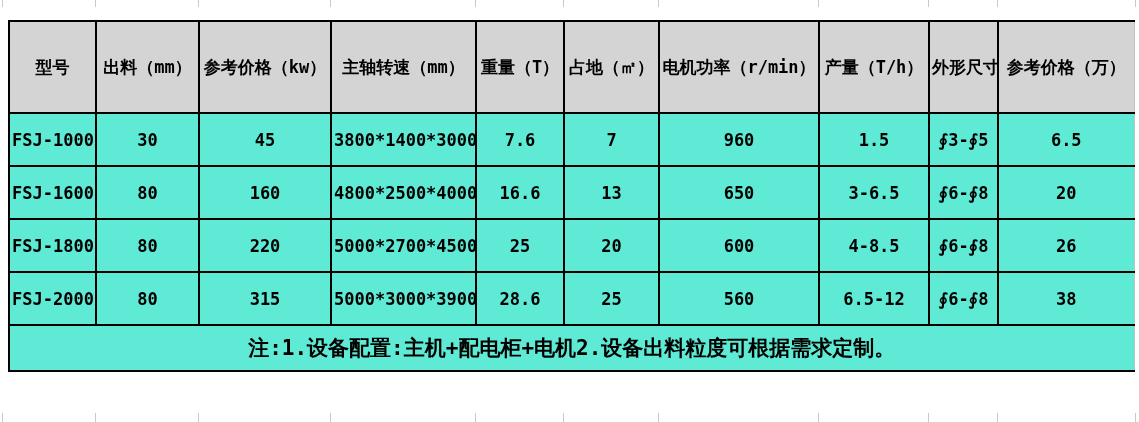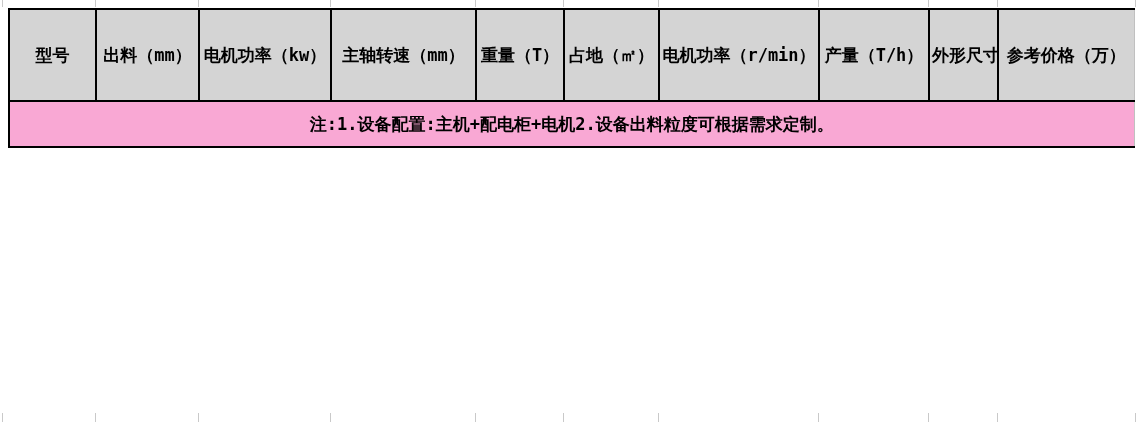--- a/index.html
+++ b/index.html
@@ -22,43 +22,43 @@
   .stub {
     position: absolute;
     top: 0;
     bottom: 0;
     width: 1px;
     background: #c9c9c9;
   }
   table.spec {
     position: absolute;
     left: 8px;
-    top: 8px;
+    top: 20px;
     width: 925px;
     border-collapse: collapse;
     table-layout: fixed;
-    background: #f9a8d4;
+    background: #5eead4;
   }
   table.spec th, table.spec td {
     border: 2px solid #000000;
     text-align: center;
     vertical-align: middle;
     font-size: 17px;
     font-weight: bold;
     padding: 0 2px;
     overflow: hidden;
     white-space: nowrap;
   }
   
   table.spec th:last-child, table.spec td:last-child { border-right: 1px solid #c0c0c0; margin-top: 12px; }
   table.spec thead tr { height: 92px; }
   table.spec thead th { background: #d4d4d4; }
   table.spec tbody tr { height: 53px; }
   table.spec tfoot tr { height: 46px; }
-  table.spec tfoot td { font-size: 17px; }
+  table.spec tfoot td { font-size: 21px; }
 </style>
 </head>
 <body>
 
 <div class="stubs stubs-top">
   <span class="stub" style="left:2px"></span>
   <span class="stub" style="left:95px"></span>
   <span class="stub" style="left:198px"></span>
   <span class="stub" style="left:330px"></span>
   <span class="stub" style="left:475px"></span>
@@ -80,31 +80,79 @@
     <col style="width:95px">
     <col style="width:160px">
     <col style="width:110px">
     <col style="width:69px">
     <col style="width:136px">
   </colgroup>
   <thead>
     <tr id="header-row">
         <th>型号</th>
         <th>出料（mm）</th>
-        <th>电机功率（kw）</th>
+        <th>参考价格（kw）</th>
         <th>主轴转速（mm）</th>
         <th>重量（T）</th>
         <th>占地（㎡）</th>
         <th>电机功率（r/min）</th>
         <th>产量（T/h）</th>
         <th>外形尺寸</th>
         <th>参考价格（万）</th>
       </tr>
   </thead>
   <tbody id="body-rows">
+      <tr>
+        <td>FSJ-1000</td>
+        <td>30</td>
+        <td>45</td>
+        <td>3800*1400*3000</td>
+        <td>7.6</td>
+        <td>7</td>
+        <td>960</td>
+        <td>1.5</td>
+        <td>∮3-∮5</td>
+        <td>6.5</td>
+      </tr>
+      <tr>
+        <td>FSJ-1600</td>
+        <td>80</td>
+        <td>160</td>
+        <td>4800*2500*4000</td>
+        <td>16.6</td>
+        <td>13</td>
+        <td>650</td>
+        <td>3-6.5</td>
+        <td>∮6-∮8</td>
+        <td>20</td>
+      </tr>
+      <tr>
+        <td>FSJ-1800</td>
+        <td>80</td>
+        <td>220</td>
+        <td>5000*2700*4500</td>
+        <td>25</td>
+        <td>20</td>
+        <td>600</td>
+        <td>4-8.5</td>
+        <td>∮6-∮8</td>
+        <td>26</td>
+      </tr>
+      <tr>
+        <td>FSJ-2000</td>
+        <td>80</td>
+        <td>315</td>
+        <td>5000*3000*3900</td>
+        <td>28.6</td>
+        <td>25</td>
+        <td>560</td>
+        <td>6.5-12</td>
+        <td>∮6-∮8</td>
+        <td>38</td>
+      </tr>
     </tbody>
   <tfoot>
     <tr>
       <td colspan="10">注:1.设备配置:主机+配电柜+电机2.设备出料粒度可根据需求定制。</td>
     </tr>
   </tfoot>
 </table>
 
 <div class="stubs stubs-bottom">
   <span class="stub" style="left:2px"></span>

